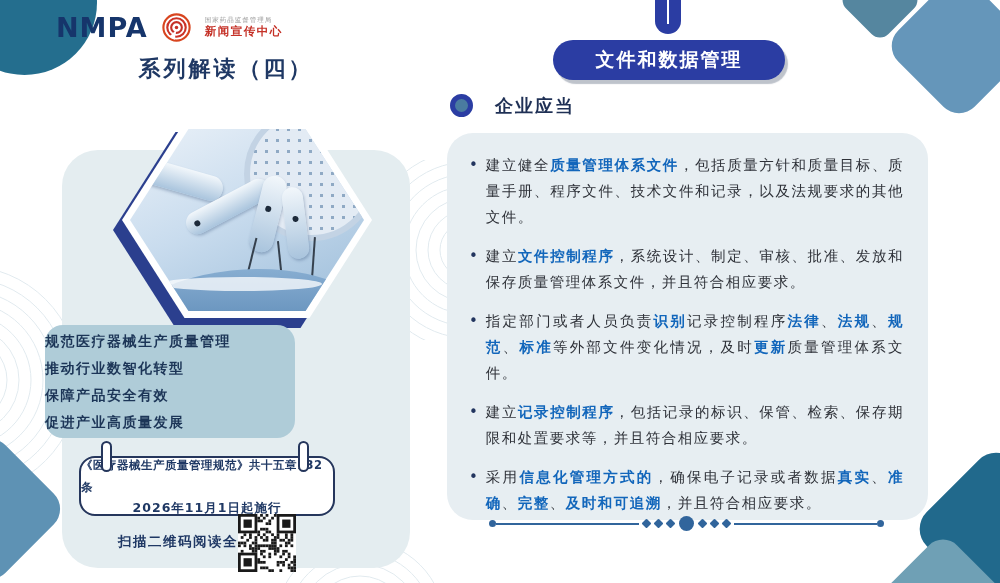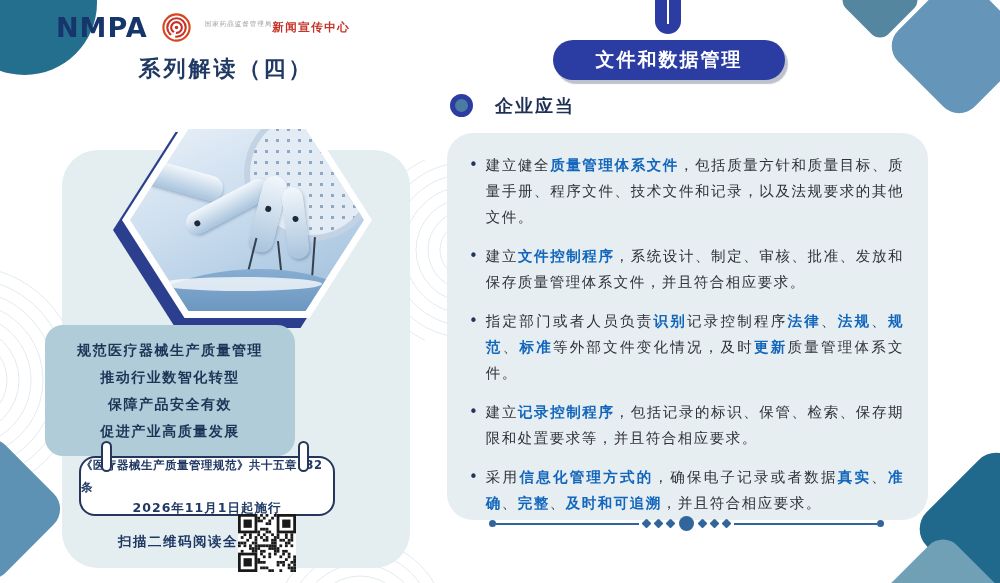--- a/index.html
+++ b/index.html
@@ -13,21 +13,21 @@
   .d-tr-small{left:850px;top:-30px;width:60px;height:60px;border-radius:12px;background:#55869F;}
   .d-tr-big{left:905px;top:-8px;width:108px;height:108px;border-radius:22px;background:#6596BA;}
   .d-br-dark{left:935px;top:468px;width:122px;height:122px;border-radius:24px;background:#21698C;}
   .d-br-light{left:893px;top:552px;width:100px;height:100px;border-radius:20px;background:#6FA0B5;}
   .d-bl{left:-66px;top:453px;width:112px;height:112px;border-radius:22px;background:#5E92B4;}
   .guilloche{position:absolute;z-index:0;opacity:.8;}
   
   .logo-row{position:absolute;left:56px;top:11px;display:flex;align-items:center;gap:12px;z-index:3;}
   .logo-text{font-size:27px;font-weight:bold;color:#16356B;letter-spacing:1px;}
   .logo-arcs{width:33px;height:33px;}
-  .org-col{display:flex;flex-direction:row;justify-content:center;line-height:1.25;}
+  .org-col{display:flex;flex-direction:column;justify-content:center;line-height:1.25;}
   .org-small{font-size:6.5px;color:#9a9a9a;letter-spacing:1px;}
   .org-red{font-size:11.5px;font-weight:bold;color:#C53127;letter-spacing:1.5px;}
   .title-block{position:absolute;left:0;top:52px;width:452px;text-align:center;z-index:3;}
   .title-line{font-size:22px;font-weight:bold;color:#1F3864;letter-spacing:3px;line-height:1.55;}
   
   .left-panel{position:absolute;left:62px;top:150px;width:348px;height:418px;border-radius:36px;background:#E4EDF0;z-index:1;}
   
   .hex-wrap{position:absolute;left:122px;top:122px;width:250px;height:196px;z-index:4;}
   .hex{clip-path:polygon(25% 0,75% 0,100% 50%,75% 100%,25% 100%,0 50%);}
   .hex-shadow{position:absolute;left:-9px;top:10px;width:100%;height:100%;background:#2B3F8E;}
@@ -44,22 +44,22 @@
   .arm3{left:126px;top:46px;width:24px;height:78px;transform:rotate(14deg);}
   .arm4{right:58px;top:58px;width:21px;height:72px;transform:rotate(-7deg);}
   .needle{position:absolute;width:1.5px;background:#35404d;}
   .n1{left:118px;top:108px;height:62px;transform:rotate(14deg);}
   .n2{left:150px;top:112px;height:58px;transform:rotate(-6deg);}
   .n3{left:182px;top:108px;height:55px;transform:rotate(4deg);}
   .drape{position:absolute;left:-18px;bottom:-46px;width:115%;height:88px;
     background:linear-gradient(180deg,#87add1,#4f7fae);border-radius:55% 45% 0 0/90% 70% 0 0;}
   .drape::before{content:"";position:absolute;left:18%;top:8px;width:60%;height:14px;border-radius:50%;background:rgba(255,255,255,.75);}
   
-  .slogan-box{position:absolute;left:45px;top:325px;width:250px;height:131px;border-radius:18px;background:#AFCCD8;
-    display:flex;flex-direction:column;justify-content:center;align-items:center;z-index:5;}
+  .slogan-box{position:absolute;left:45px;top:325px;width:250px;height:113px;border-radius:18px;background:#AFCCD8;
+    display:flex;flex-direction:column;justify-content:center;align-items:flex-start;z-index:5;}
   .slogan-line{font-size:14px;font-weight:bold;color:#1C3557;letter-spacing:1.5px;line-height:27px;}
   
   .pin{position:absolute;width:7px;height:27px;border:2.5px solid #25365C;border-radius:6px;background:#fff;z-index:6;}
   .pin-left{left:101px;top:441px;}
   .pin-right{left:298px;top:441px;}
   .sign-box{position:absolute;left:79px;top:456px;width:252px;height:56px;background:#ffffff;border:2px solid #25365C;border-radius:16px;
     display:flex;flex-direction:column;justify-content:center;align-items:center;z-index:5;}
   .sign-l1{font-size:11.5px;font-weight:bold;color:#1F3864;letter-spacing:.5px;line-height:1.9;}
   .sign-l2{font-size:12.5px;font-weight:bold;color:#1F3864;letter-spacing:1px;line-height:1.4;}
   .qr-label{position:absolute;left:118px;top:533px;font-size:13.5px;font-weight:bold;color:#1F3864;letter-spacing:1.5px;z-index:5;}

